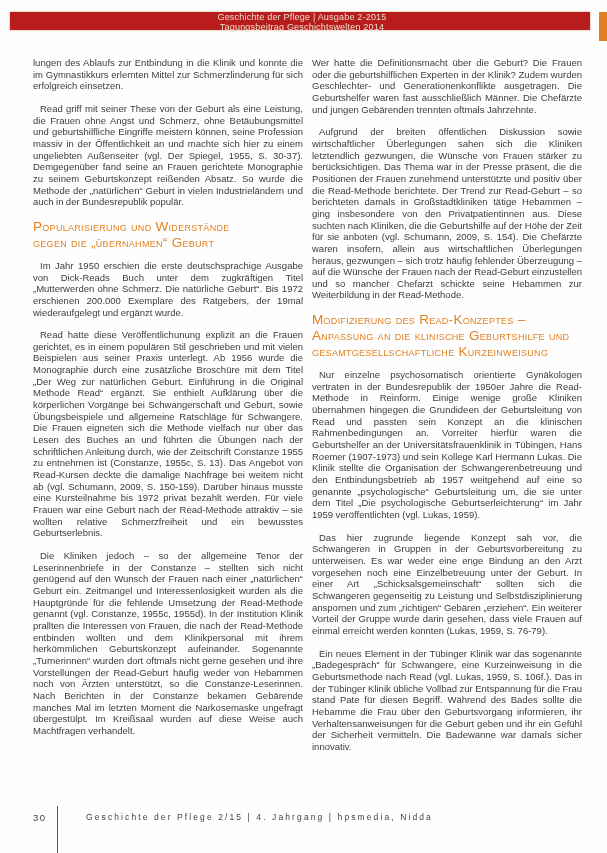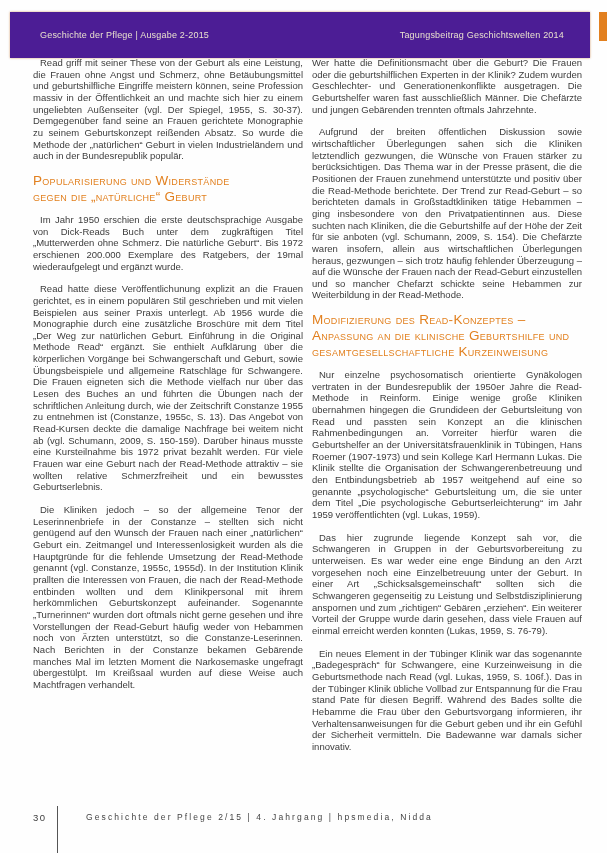--- a/index.html
+++ b/index.html
@@ -7,25 +7,26 @@
   body {
     background:#ffffff;
     font-family:"Liberation Sans", sans-serif;
     position:relative;
     overflow:hidden;
   }
   .page { position:absolute; inset:0; background:#fefefe; }
 
   
   .header-bar {
-    position:absolute; left:10px; top:12px; width:580px; height:46px;
-    background:#4c1d95;
+    position:absolute; left:10px; top:12px; width:580px; height:18px;
+    background:#b91c1c;
     display:flex; justify-content:space-between; align-items:center;
     padding:0 26px 0 30px;
     box-shadow:0 0 2px rgba(180,90,10,0.6);
+    flex-direction:column;
   }
   .header-bar span {
     font-size:9px; color:#E9E0CE; letter-spacing:0.2px;
   }
   .header-bleed {
     position:absolute; right:0; top:12px; width:8px; height:29px;
     background:#E2801F;
   }
 
   
@@ -70,24 +71,25 @@
 
   <div class="header-bar">
     <span>Geschichte der Pflege | Ausgabe 2-2015</span>
     <span>Tagungsbeitrag Geschichtswelten 2014</span>
   </div>
   <div class="header-bleed"></div>
 
   <div class="columns">
 
     <div class="col">
+      <p class="noindent">lungen des Ablaufs zur Entbindung in die Klinik und konnte die im Gymnastikkurs erlernten Mittel zur Schmerzlinderung für sich erfolgreich einsetzen.</p>
       <p>Read griff mit seiner These von der Geburt als eine Leistung, die Frauen ohne Angst und Schmerz, ohne Betäubungsmittel und geburtshilfliche Eingriffe meistern können, seine Profession massiv in der Öffentlichkeit an und machte sich hier zu einem ungeliebten Außenseiter (vgl. Der Spiegel, 1955, S. 30-37). Demgegenüber fand seine an Frauen gerichtete Monographie zu seinem Geburtskonzept reißenden Absatz. So wurde die Methode der „natürlichen“ Geburt in vielen Industrieländern und auch in der Bundesrepublik populär.</p>
       <h2>
         <span class="hline">Popularisierung und Widerstände</span>
-        <span class="hline">gegen die „natürliche“ Geburt</span>
+        <span class="hline">gegen die „übernahmen“ Geburt</span>
       </h2>
       <p>Im Jahr 1950 erschien die erste deutschsprachige Ausgabe von Dick-Reads Buch unter dem zugkräftigen Titel „Mutterwerden ohne Schmerz. Die natürliche Geburt“. Bis 1972 erschienen 200.000 Exemplare des Ratgebers, der 19mal wiederaufgelegt und ergänzt wurde.</p>
       <p>Read hatte diese Veröffentlichunung explizit an die Frauen gerichtet, es in einem populären Stil geschrieben und mit vielen Beispielen aus seiner Praxis unterlegt. Ab 1956 wurde die Monographie durch eine zusätzliche Broschüre mit dem Titel „Der Weg zur natürlichen Geburt. Einführung in die Original Methode Read“ ergänzt. Sie enthielt Aufklärung über die körperlichen Vorgänge bei Schwangerschaft und Geburt, sowie Übungsbeispiele und allgemeine Ratschläge für Schwangere. Die Frauen eigneten sich die Methode vielfach nur über das Lesen des Buches an und führten die Übungen nach der schriftlichen Anleitung durch, wie der Zeitschrift Constanze 1955 zu entnehmen ist (Constanze, 1955c, S. 13). Das Angebot von Read-Kursen deckte die damalige Nachfrage bei weitem nicht ab (vgl. Schumann, 2009, S. 150-159). Darüber hinaus musste eine Kursteilnahme bis 1972 privat bezahlt werden. Für viele Frauen war eine Geburt nach der Read-Methode attraktiv – sie wollten relative Schmerzfreiheit und ein bewusstes Geburtserlebnis.</p>
       <p>Die Kliniken jedoch – so der allgemeine Tenor der Leserinnenbriefe in der Constanze – stellten sich nicht genügend auf den Wunsch der Frauen nach einer „natürlichen“ Geburt ein. Zeitmangel und Interessenlosigkeit wurden als die Hauptgründe für die fehlende Umsetzung der Read-Methode genannt (vgl. Constanze, 1955c, 1955d). In der Institution Klinik prallten die Interessen von Frauen, die nach der Read-Methode entbinden wollten und dem Klinikpersonal mit ihrem herkömmlichen Geburtskonzept aufeinander. Sogenannte „Turnerinnen“ wurden dort oftmals nicht gerne gesehen und ihre Vorstellungen der Read-Geburt häufig weder von Hebammen noch von Ärzten unterstützt, so die Constanze-Leserinnen. Nach Berichten in der Constanze bekamen Gebärende manches Mal im letzten Moment die Narkosemaske ungefragt übergestülpt. Im Kreißsaal wurden auf diese Weise auch Machtfragen verhandelt.</p>
     </div>
 
     <div class="col">
       <p class="noindent">Wer hatte die Definitionsmacht über die Geburt? Die Frauen oder die geburtshilflichen Experten in der Klinik? Zudem wurden Geschlechter- und Generationenkonflikte ausgetragen. Die Geburtshelfer waren fast ausschließlich Männer. Die Chefärzte und jungen Gebärenden trennten oftmals Jahrzehnte.</p>
       <p>Aufgrund der breiten öffentlichen Diskussion sowie wirtschaftlicher Überlegungen sahen sich die Kliniken letztendlich gezwungen, die Wünsche von Frauen stärker zu berücksichtigen. Das Thema war in der Presse präsent, die die Positionen der Frauen zunehmend unterstützte und positiv über die Read-Methode berichtete. Der Trend zur Read-Geburt – so berichteten damals in Großstadtkliniken tätige Hebammen – ging insbesondere von den Privatpatientinnen aus. Diese suchten nach Kliniken, die die Geburtshilfe auf der Höhe der Zeit für sie anboten (vgl. Schumann, 2009, S. 154). Die Chefärzte waren insofern, allein aus wirtschaftlichen Überlegungen heraus, gezwungen – sich trotz häufig fehlender Überzeugung – auf die Wünsche der Frauen nach der Read-Geburt einzustellen und so mancher Chefarzt schickte seine Hebammen zur Weiterbildung in der Read-Methode.</p>
       <h2>

